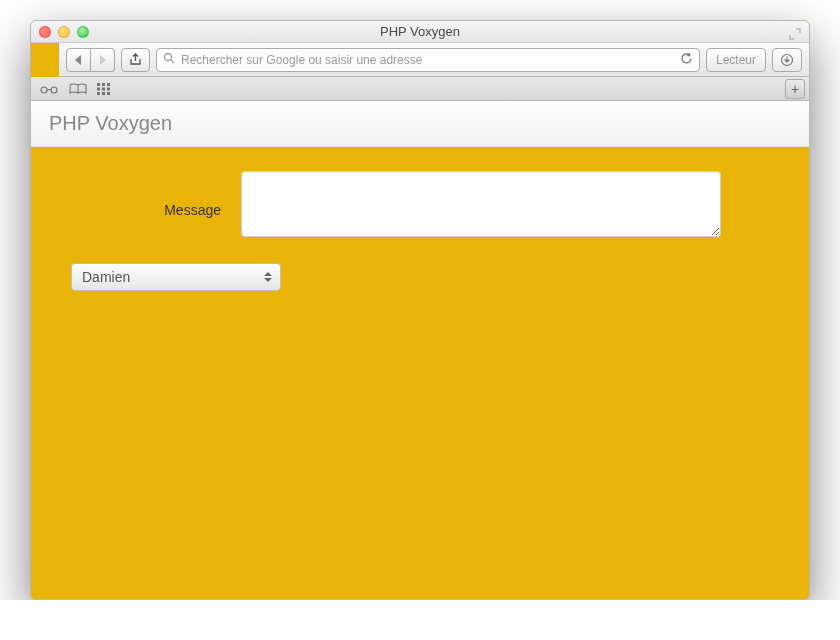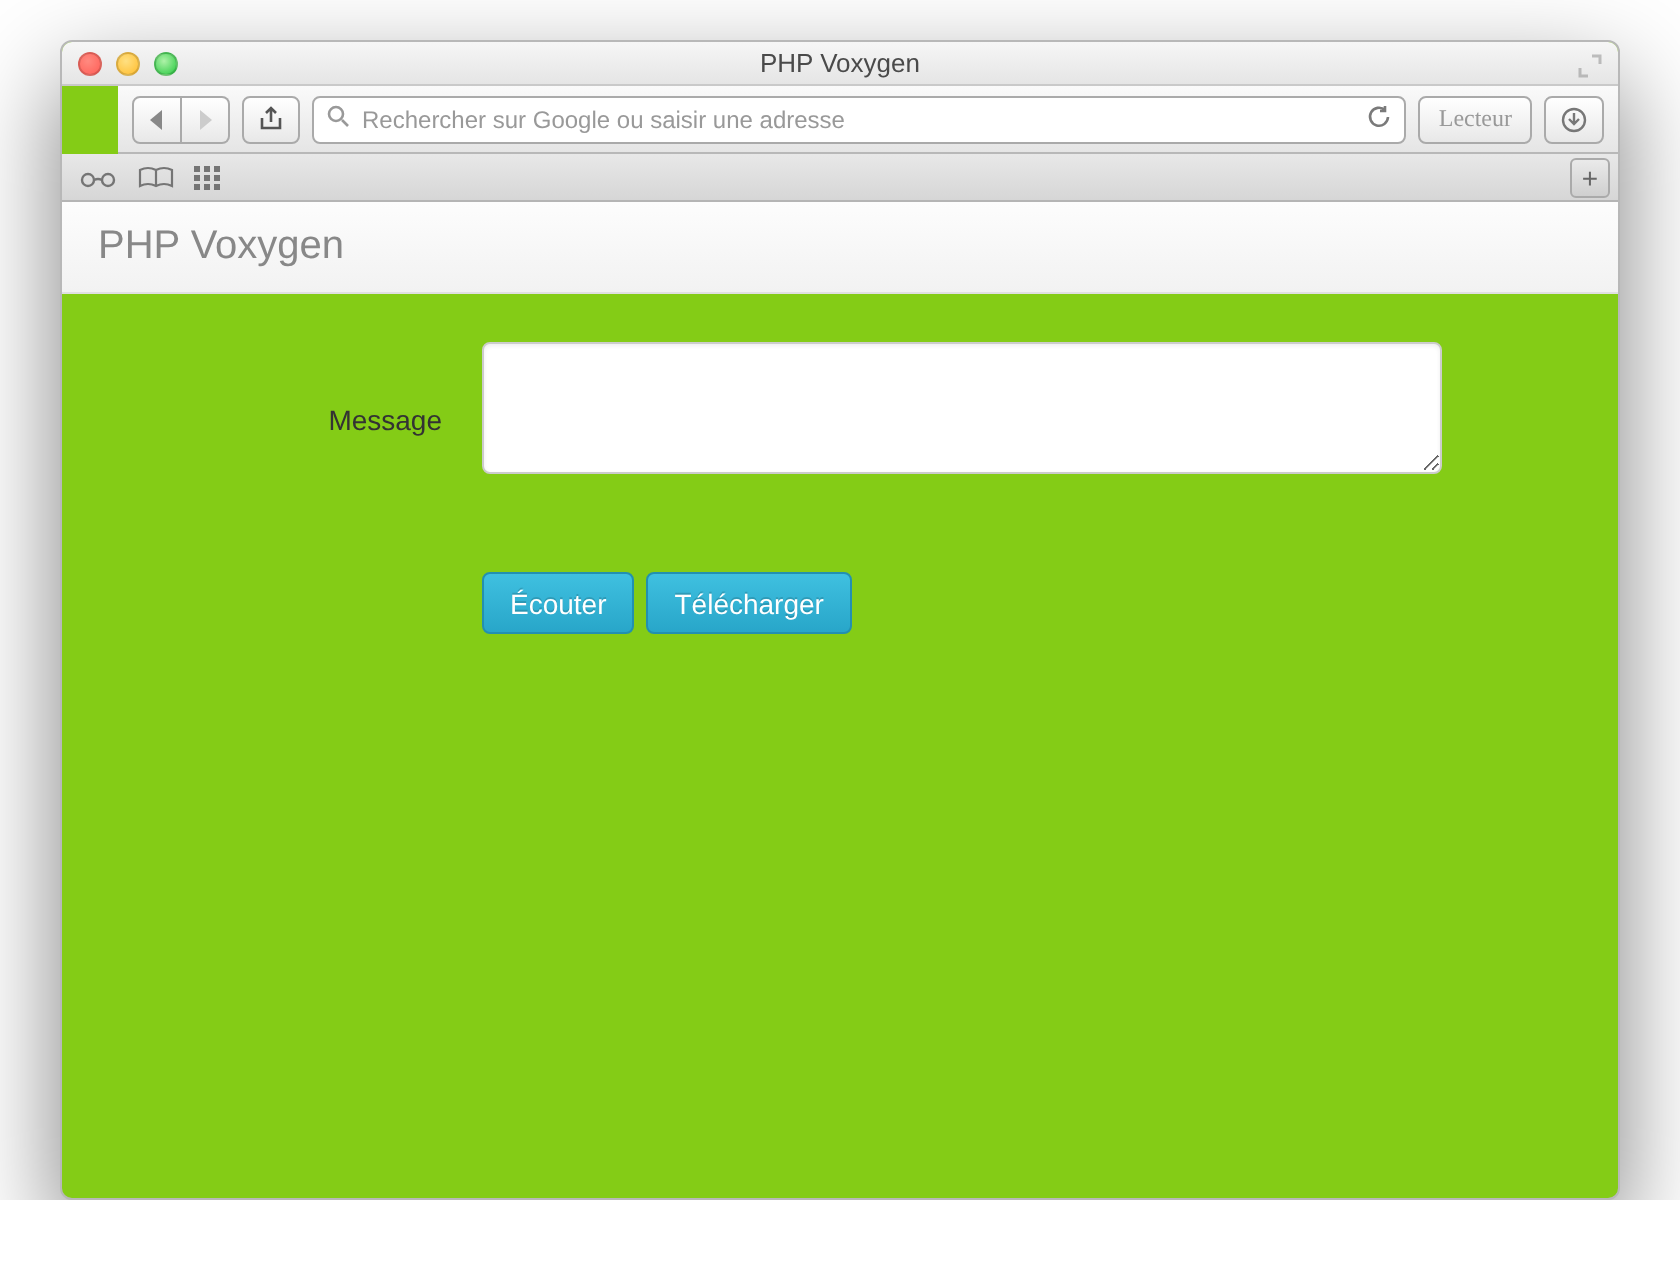--- a/index.html
+++ b/index.html
@@ -10,21 +10,21 @@
       justify-content: center;
       align-items: flex-start;
       padding-top: 20px;
     }
     .window {
       width: 780px;
       height: 580px;
       border-radius: 6px;
       box-shadow: 0 20px 50px rgba(0,0,0,0.5);
       overflow: hidden;
-      background: #84cc16;
+      background: #eab308;
       position: relative;
       border: 1px solid #b8b8b8;
     }
     .titlebar {
       height: 22px;
       background: linear-gradient(#f6f6f6, #e5e5e5);
       border-bottom: 1px solid #c9c9c9;
       display: flex;
       align-items: center;
       padding: 0 8px;
@@ -62,21 +62,21 @@
       height: 24px;
       padding: 0 7px;
       background: linear-gradient(#ffffff, #e8e8e8);
       border: 1px solid #aaa;
       display: flex; align-items: center; justify-content: center;
       font-size: 13px; color: #555;
     }
     .btn-group .tb-btn:first-child { border-radius: 4px 0 0 4px; }
     .btn-group .tb-btn:last-child { border-radius: 0 4px 4px 0; border-left: none; }
     .tb-btn.single { border-radius: 4px; }
-    .tb-btn.reader { color: #999; padding: 0 9px; font-size: 12px; font-family: Liberation Serif, serif; }
+    .tb-btn.reader { color: #999; padding: 0 9px; font-size: 12px; }
     .tb-btn.disabled { color: #bbb; }
     .addrbar {
       flex: 1;
       height: 24px;
       border: 1px solid #aaa;
       border-radius: 4px;
       background: #fff;
       display: flex; align-items: center;
       padding: 0 6px; gap: 6px;
       font-size: 12px; color: #999;
@@ -263,23 +263,22 @@
   </div>
 
   <div class="page">
     <div class="form-row">
       <div class="form-label">Message</div>
       <div class="form-control">
         <textarea class="msg" value="" style=""></textarea>
       </div>
     </div>
     <div class="form-row">
-    </div>
-    <div class="form-row">
-      <div class="form-label"></div>
-      <div class="form-control btn-row">
-        <button class="btn-primary">Écouter</button>
-        <button class="btn-primary">Télécharger</button>
+      <div class="form-control">
+        <div class="select">
+          <span>Damien</span>
+          <span class="stepper"></span>
+        </div>
       </div>
     </div>
   </div>
 
 </div>
 
 </body></html>

